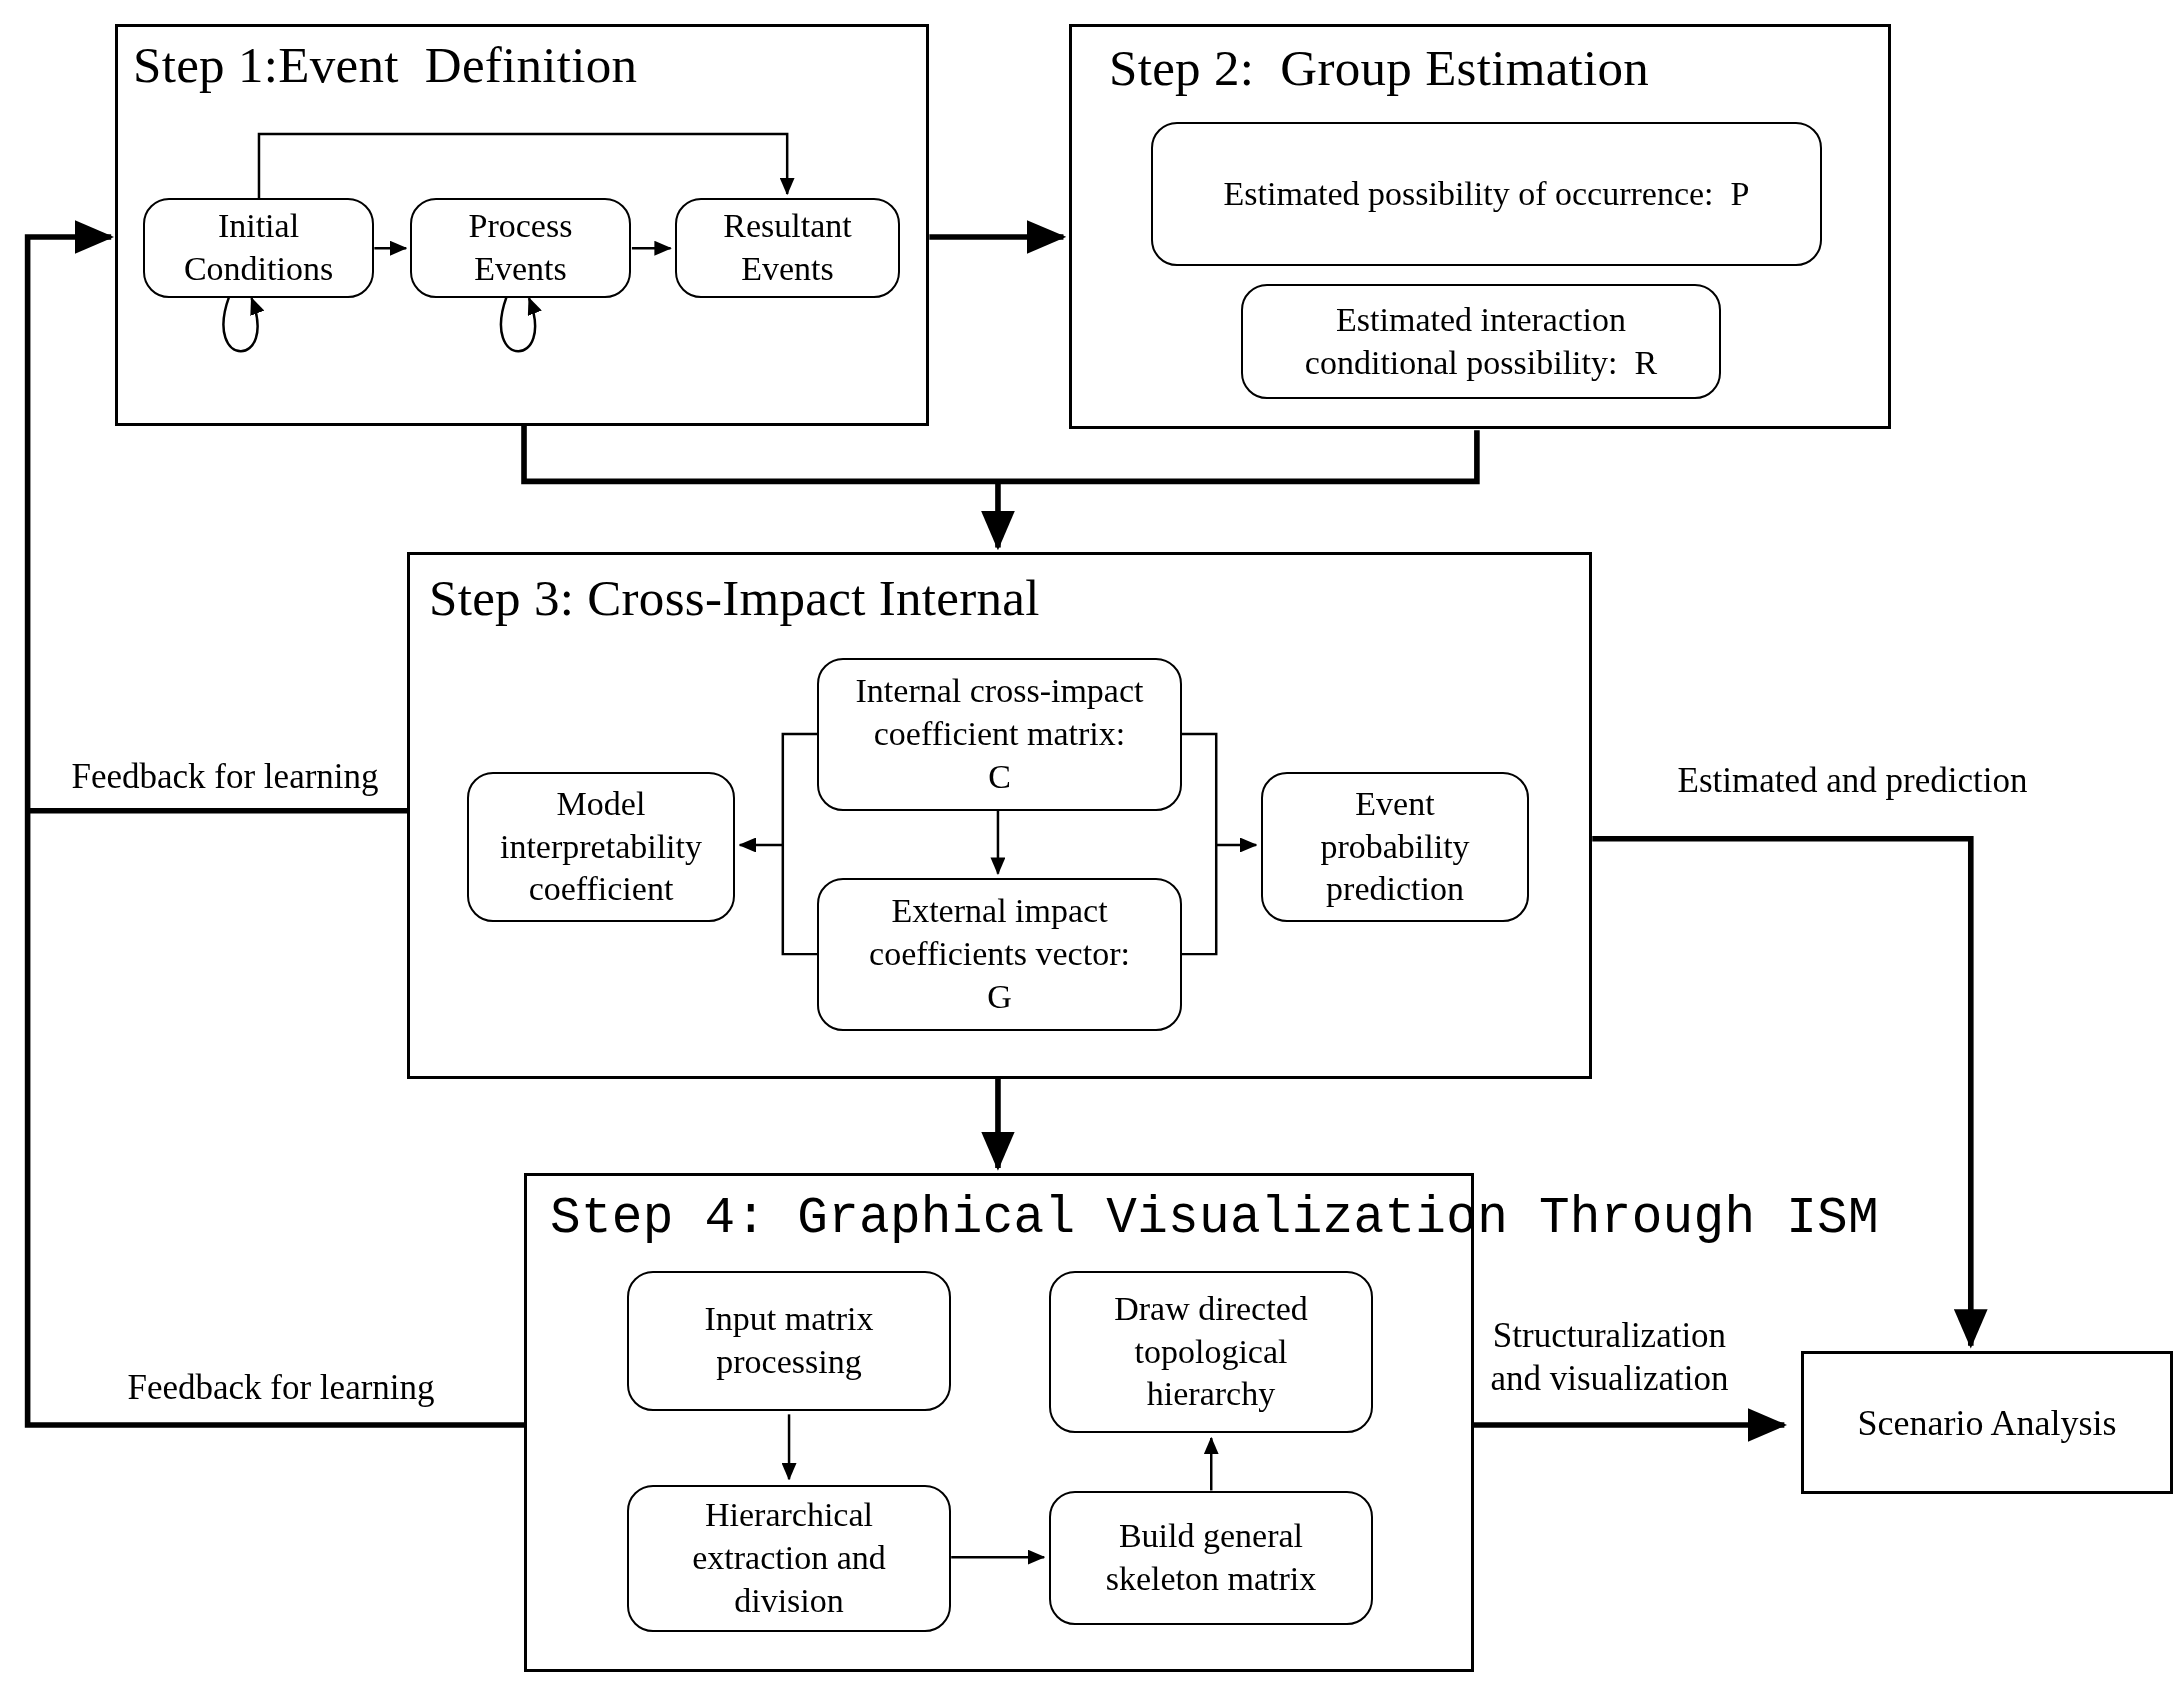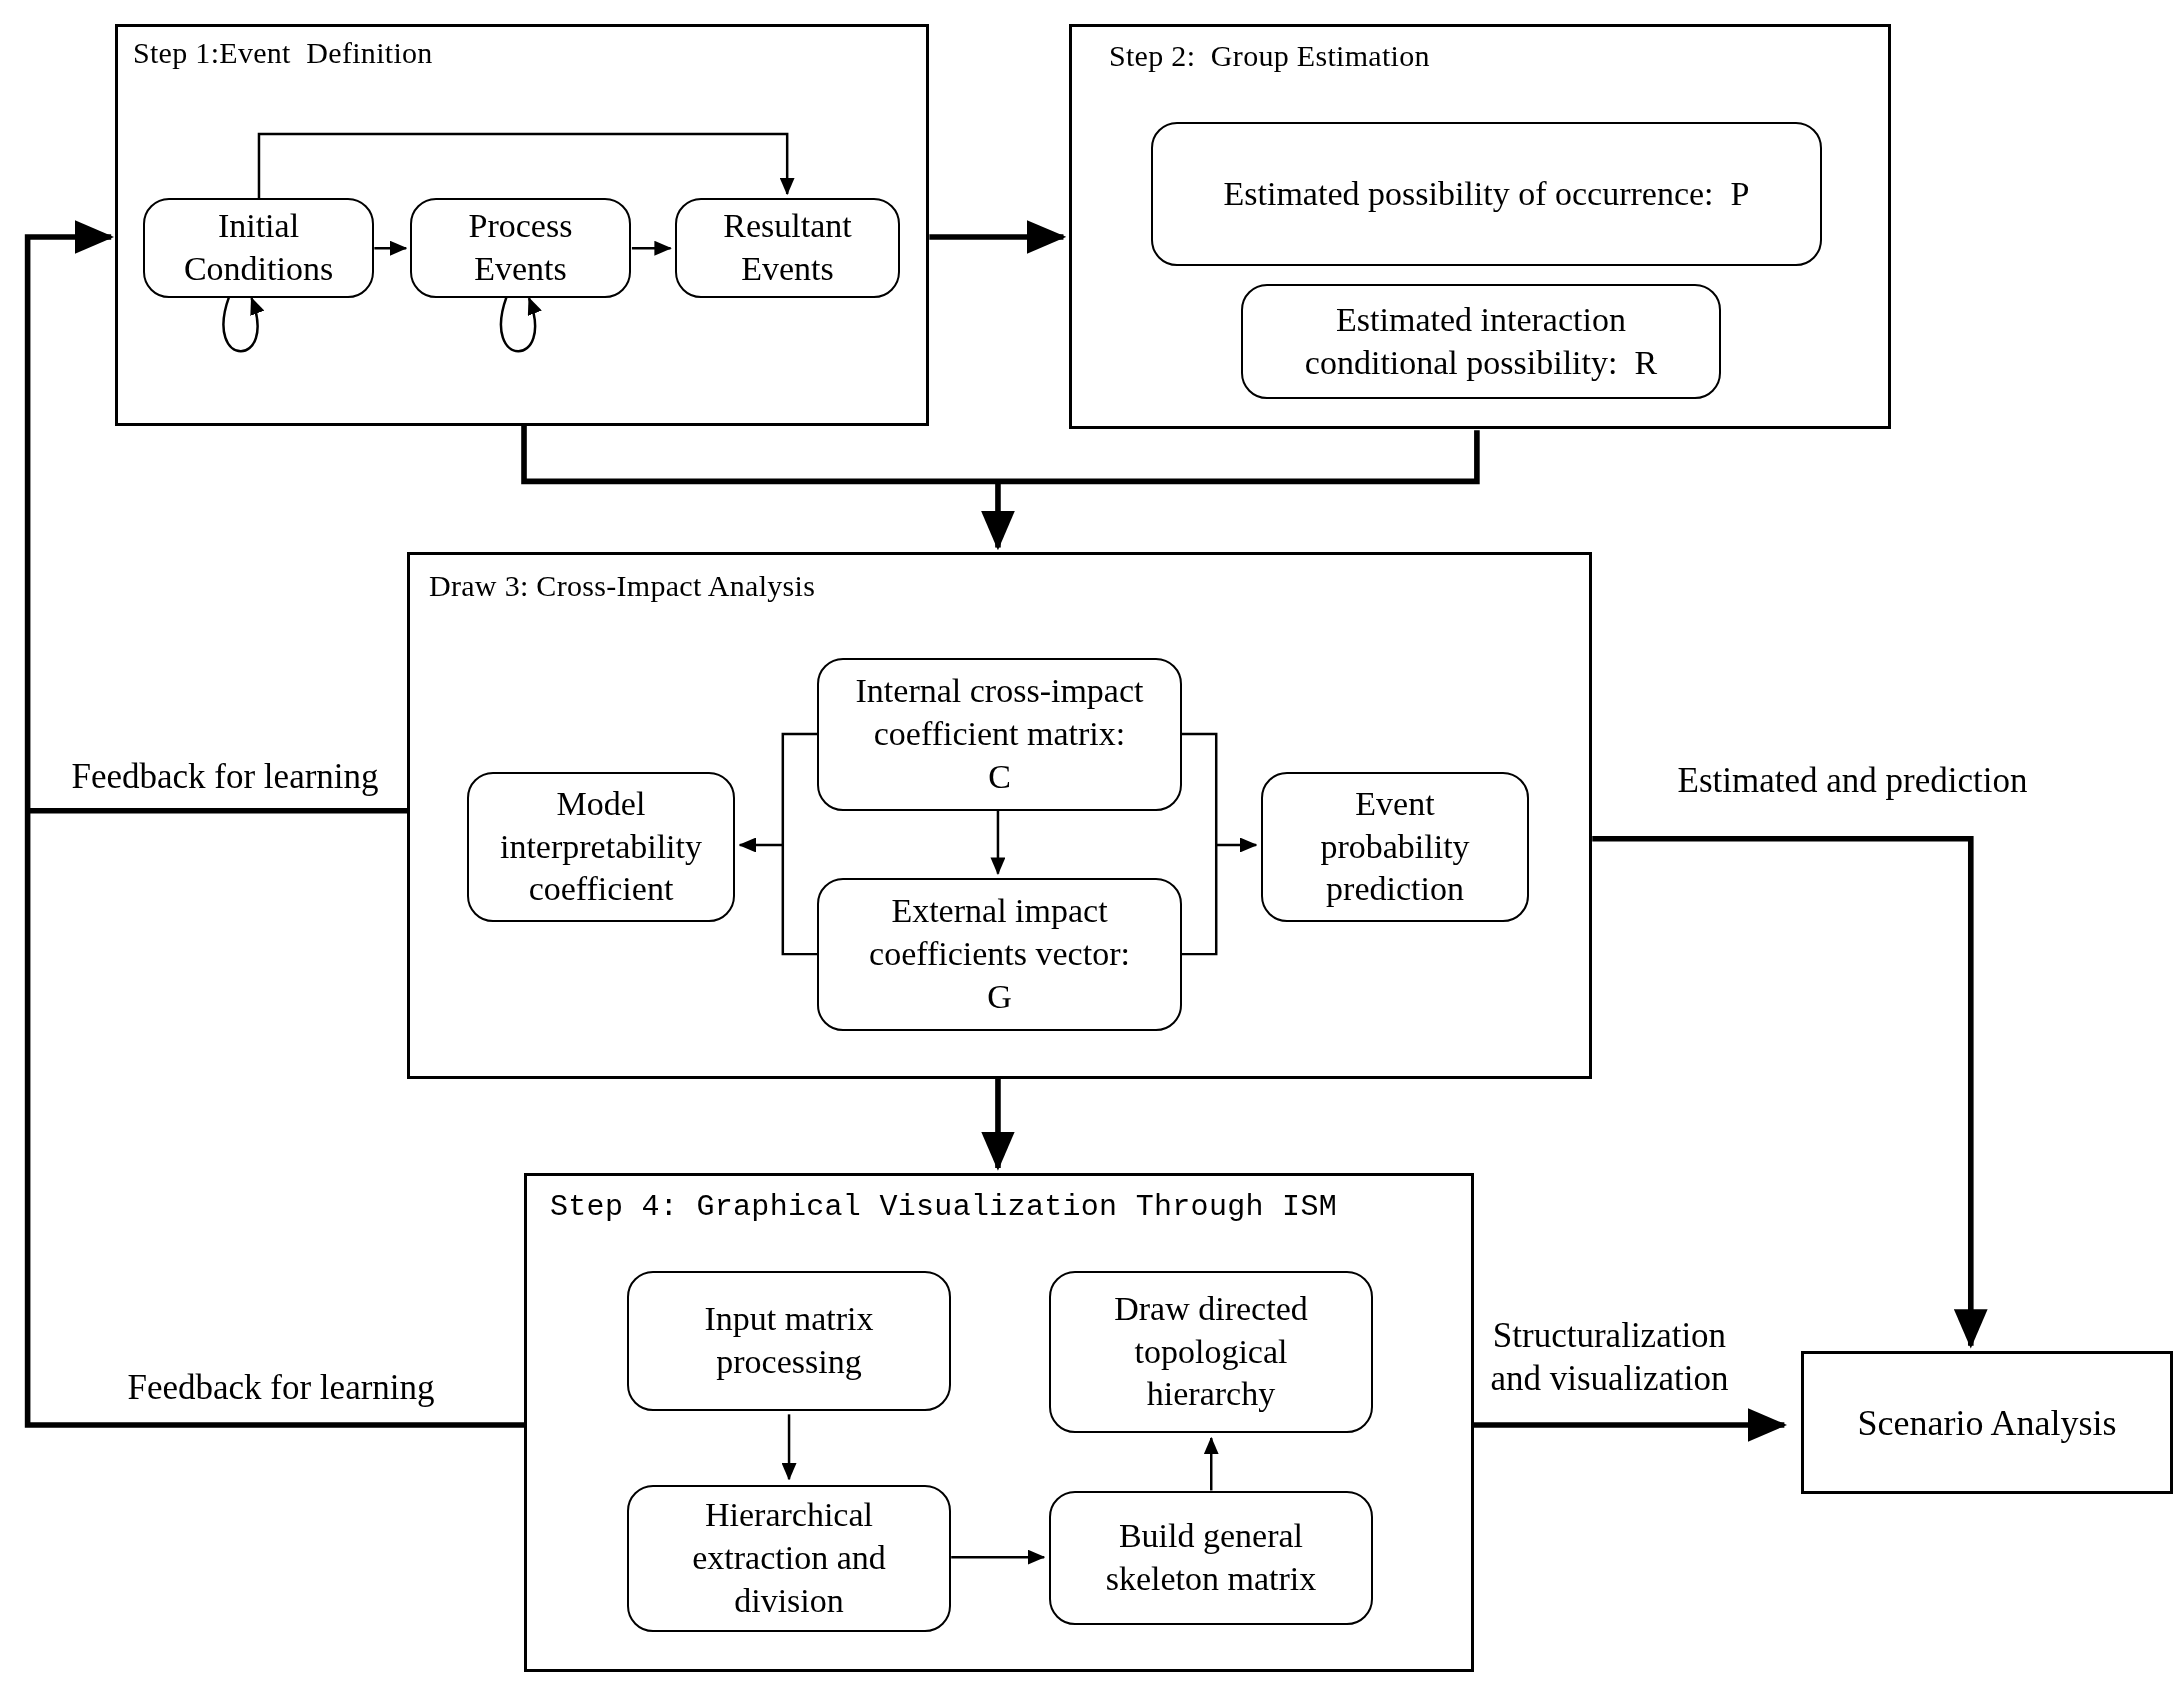--- a/index.html
+++ b/index.html
@@ -22,21 +22,21 @@
   .wire { stroke: #000000; fill: none; }
   .wire.thick { stroke-width: 9; }
   .wire.thin  { stroke-width: 4; }
   .stepbox {
     position: absolute;
     border: 3.1px solid #000000;
     background: transparent;
   }
   .steptitle {
     position: absolute;
-    font-size: 30px;
+    font-size: 51px;
     white-space: pre;
     letter-spacing: 0.3px;
   }
   .node {
     position: absolute;
     border: 2.5px solid #000000;
     border-radius: 26px;
     background: #ffffff;
     display: flex;
     align-items: center;
@@ -102,21 +102,21 @@
     <path class="wire thin" d="M 1942 2390 V 2306" marker-end="url(#ah)"></path>
   </svg>
 
   <div class="stepbox" style="left:115px; top:24px; width:814px; height:402px;"></div>
   <div class="stepbox" style="left:1069px; top:24px; width:822px; height:405px;"></div>
   <div class="stepbox" style="left:407px; top:552px; width:1185px; height:527px;"></div>
   <div class="stepbox" style="left:524px; top:1173px; width:950px; height:499px;"></div>
 
   <div class="steptitle" style="left:133px; top:36px;">Step 1:Event  Definition</div>
   <div class="steptitle" style="left:1109px; top:39px;">Step 2:  Group Estimation</div>
-  <div class="steptitle" style="left:429px; top:569px;">Draw 3: Cross-Impact Analysis</div>
+  <div class="steptitle" style="left:429px; top:569px;">Step 3: Cross-Impact Internal</div>
   <div class="steptitle" style="left:550px; top:1190px;font-family:Liberation Mono, monospace;">Step 4: Graphical Visualization Through ISM</div>
 
   <div class="node" style="left:143px; top:198px; width:231px; height:100px;">Initial
 Conditions</div>
   <div class="node" style="left:410px; top:198px; width:221px; height:100px;">Process
 Events</div>
   <div class="node" style="left:675px; top:198px; width:225px; height:100px;">Resultant
 Events</div>
 
   <div class="node" style="left:1151px; top:122px; width:671px; height:144px;">Estimated possibility of occurrence:  P</div>

